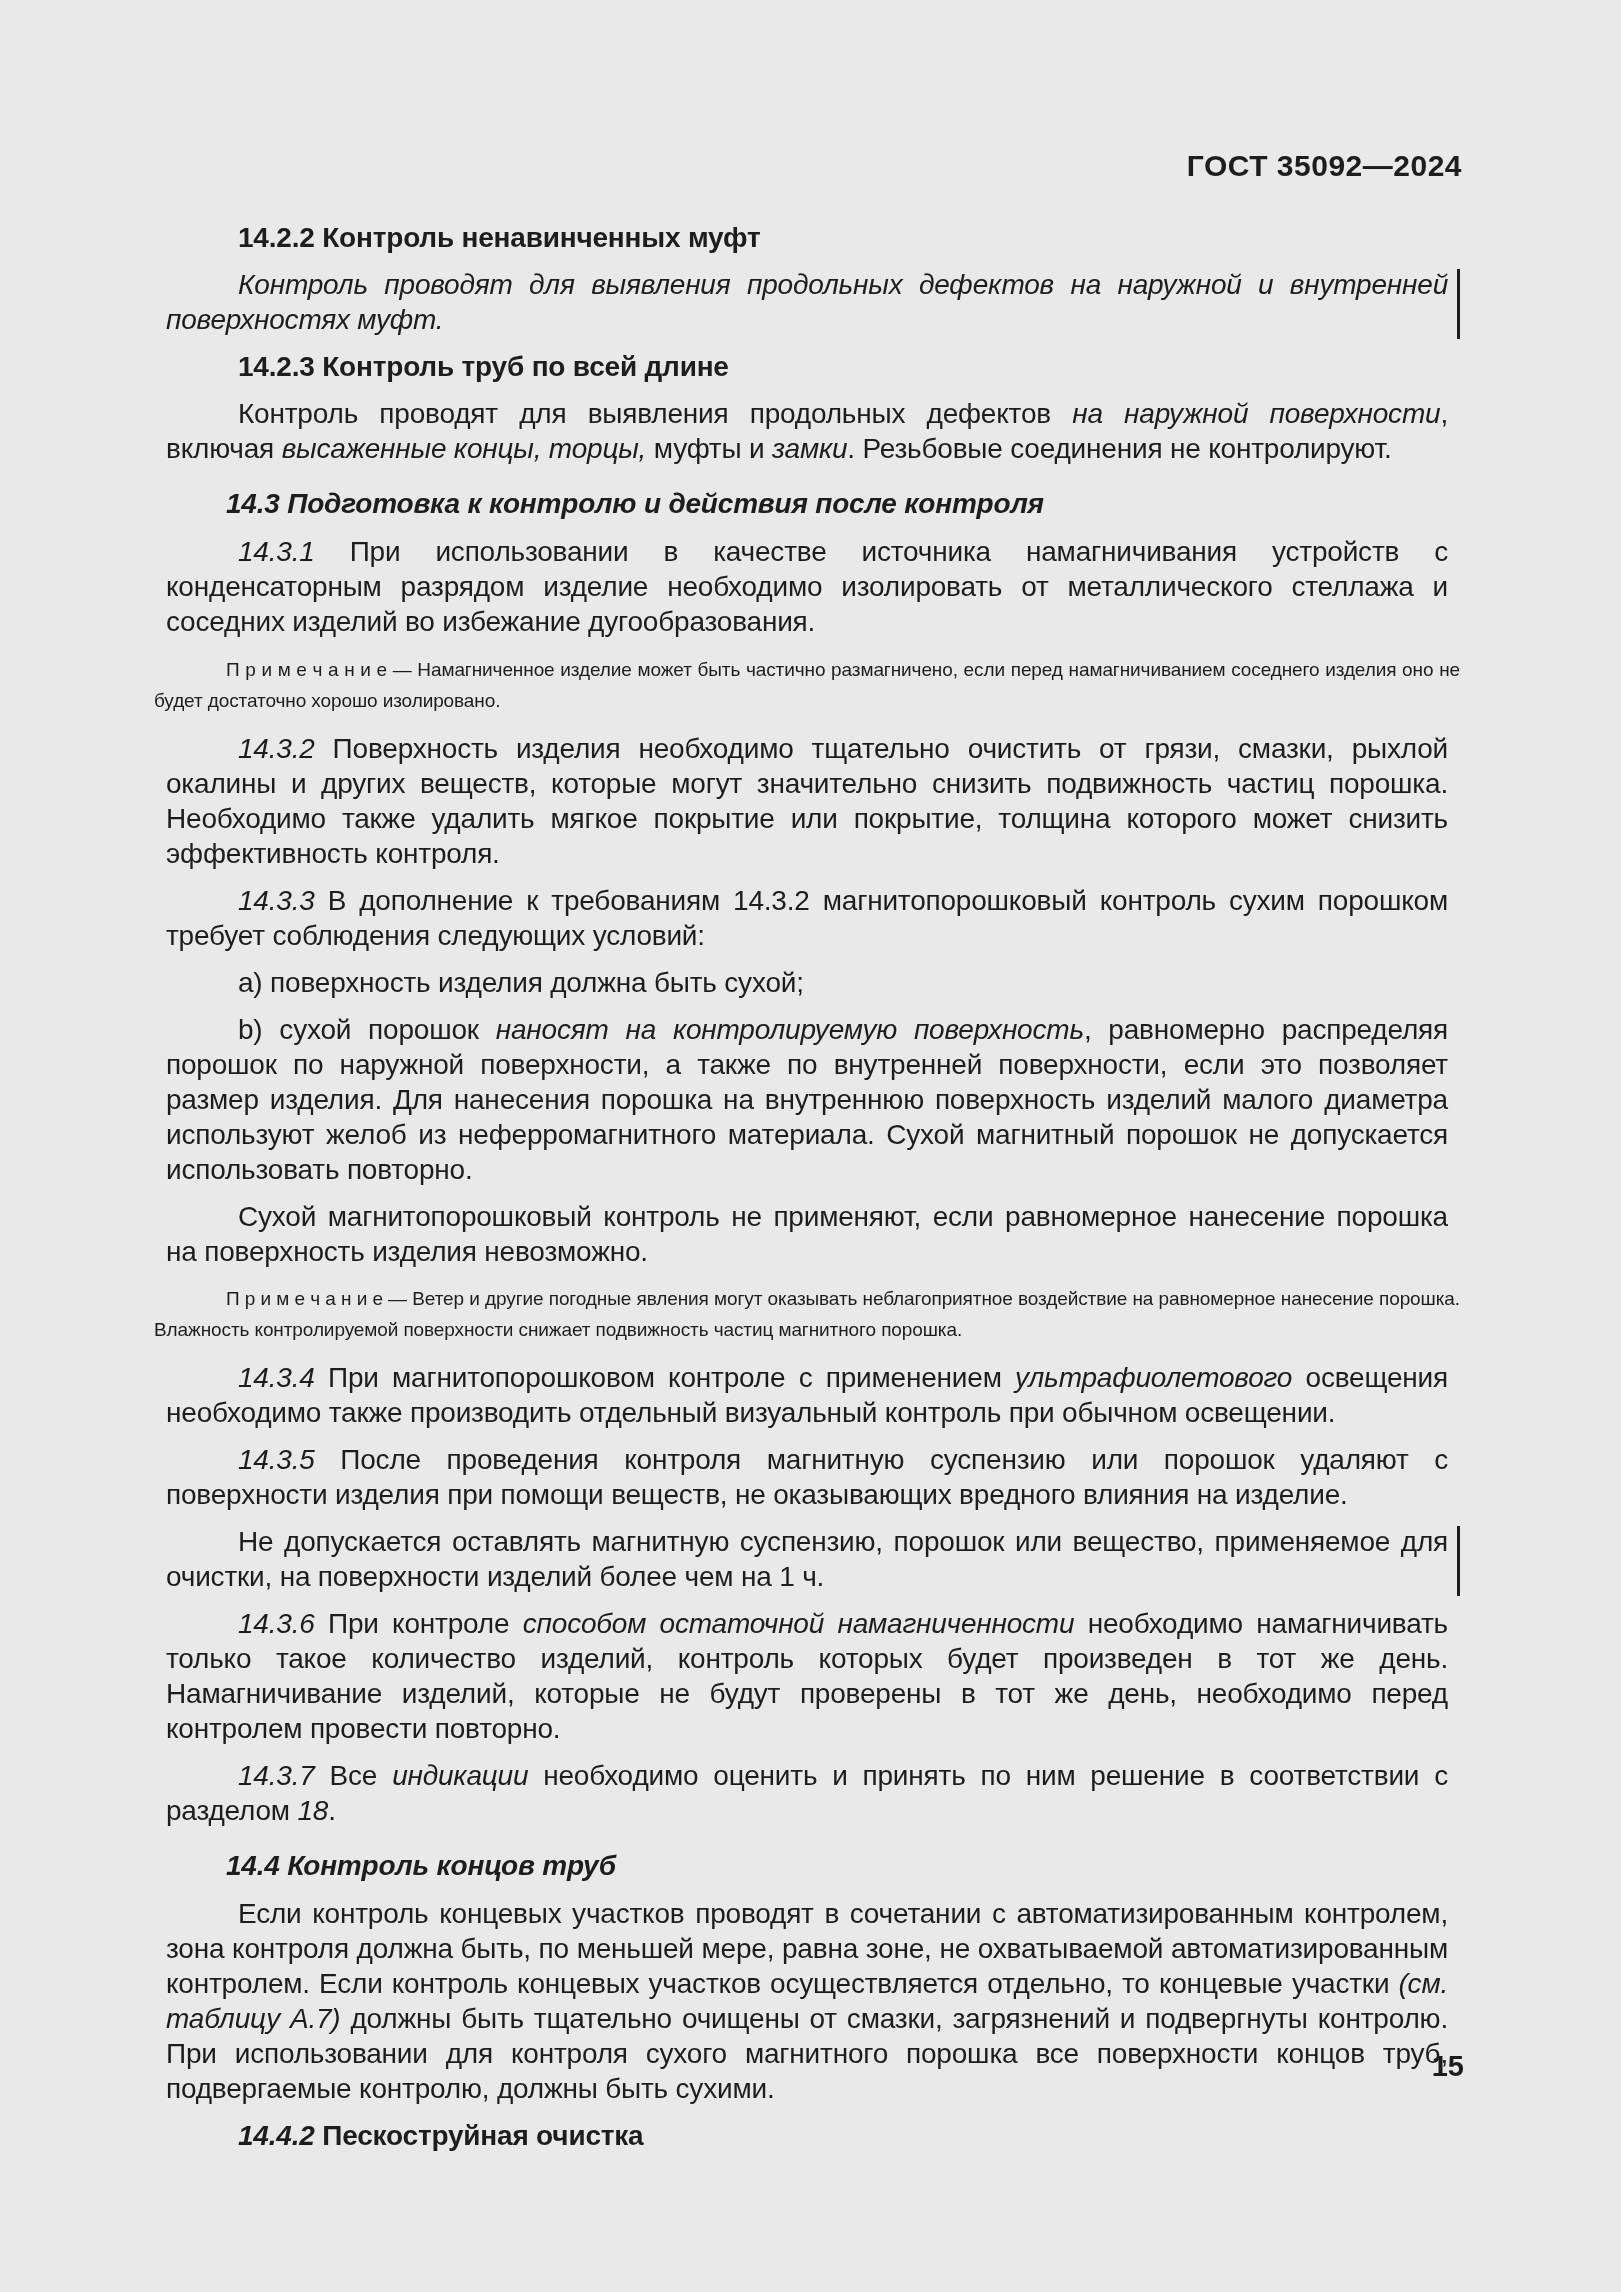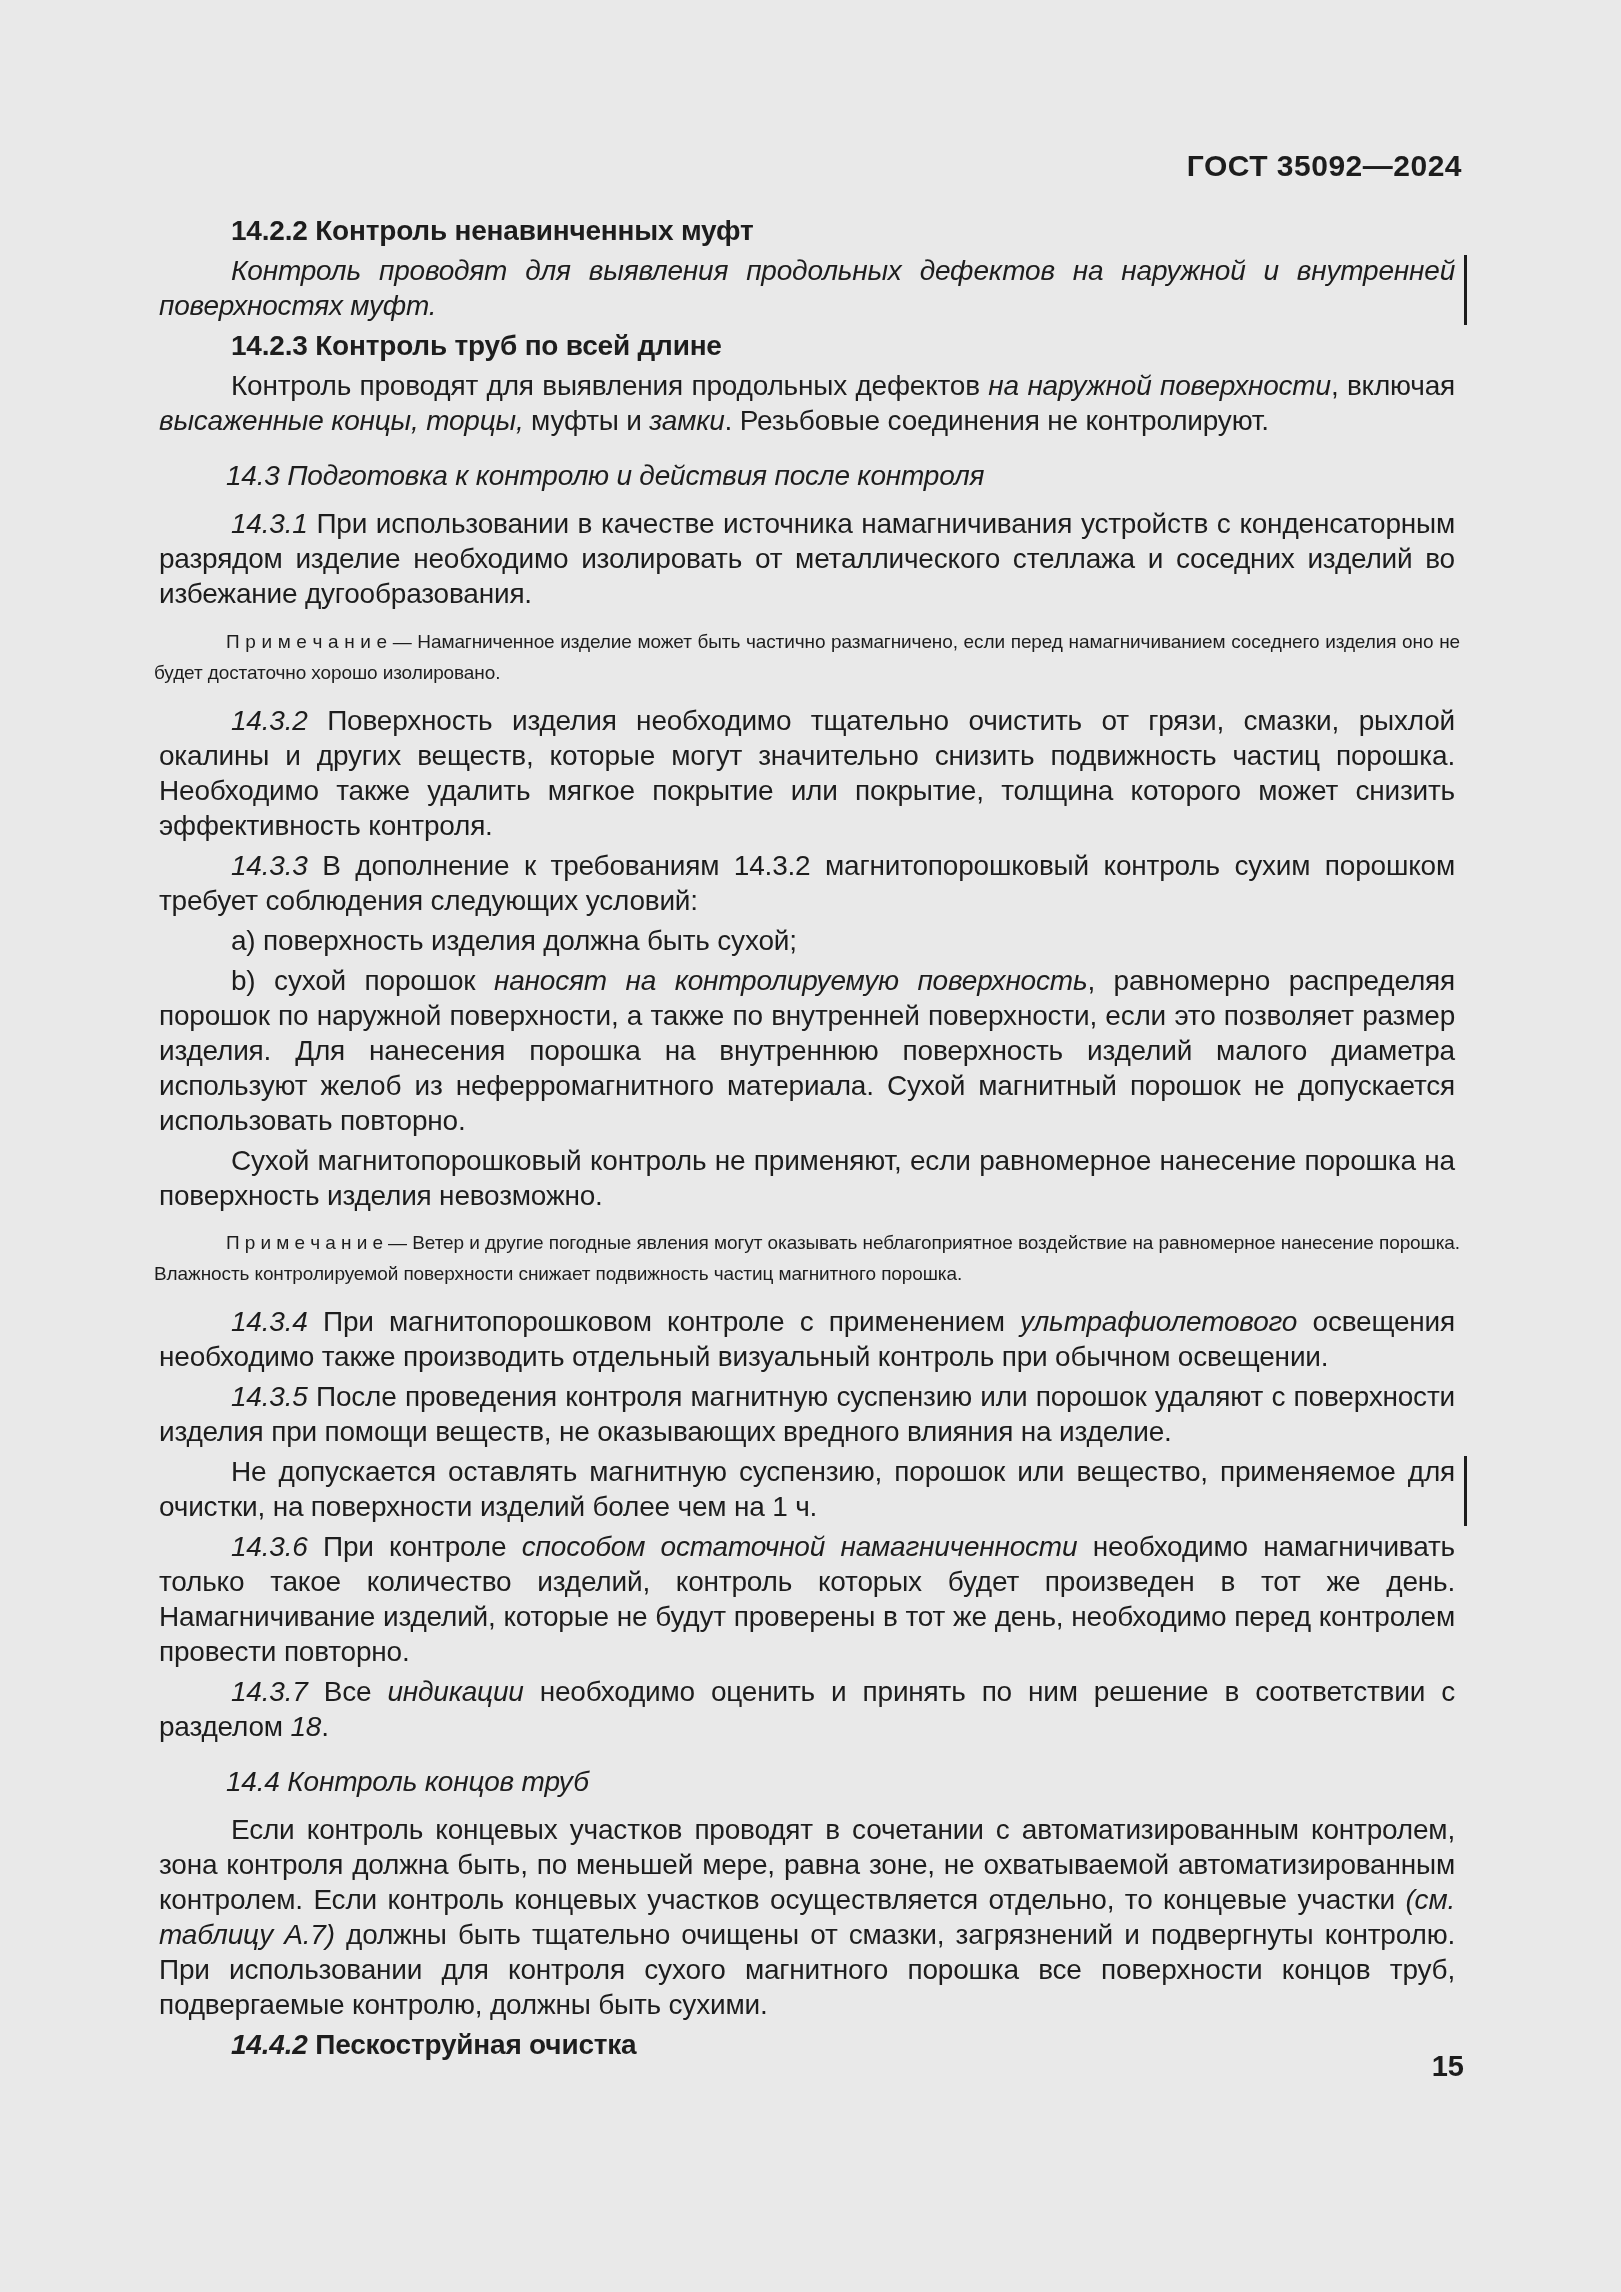--- a/index.html
+++ b/index.html
@@ -21,27 +21,27 @@
   }
   .content {
     position:absolute;
     top:208px; left:154px; right:161px;
     font-size:28px;
     line-height:35px;
     letter-spacing:-0.2px;
   }
   .block {
     position:relative;
-    margin:5px;
+    margin:12px;
     text-indent:72px;
     text-align:justify;
     text-align-last:left;
   }
   .block.h2 {
-    font-weight:normal;
+    font-weight:bold;
     font-style:italic;
     margin:19.6px 0 13.7px 0;
     text-align:left;
   }
   .block.h3 {
     font-weight:bold;
     text-align:left;
   }
   .block.note {
     font-size:19px;

